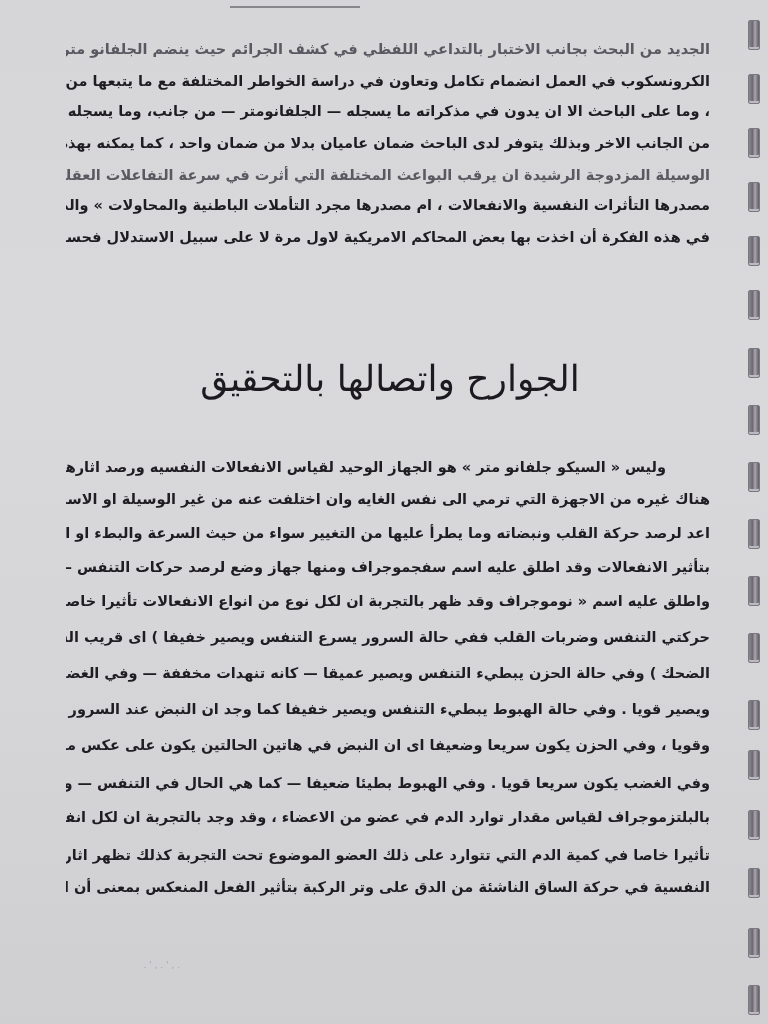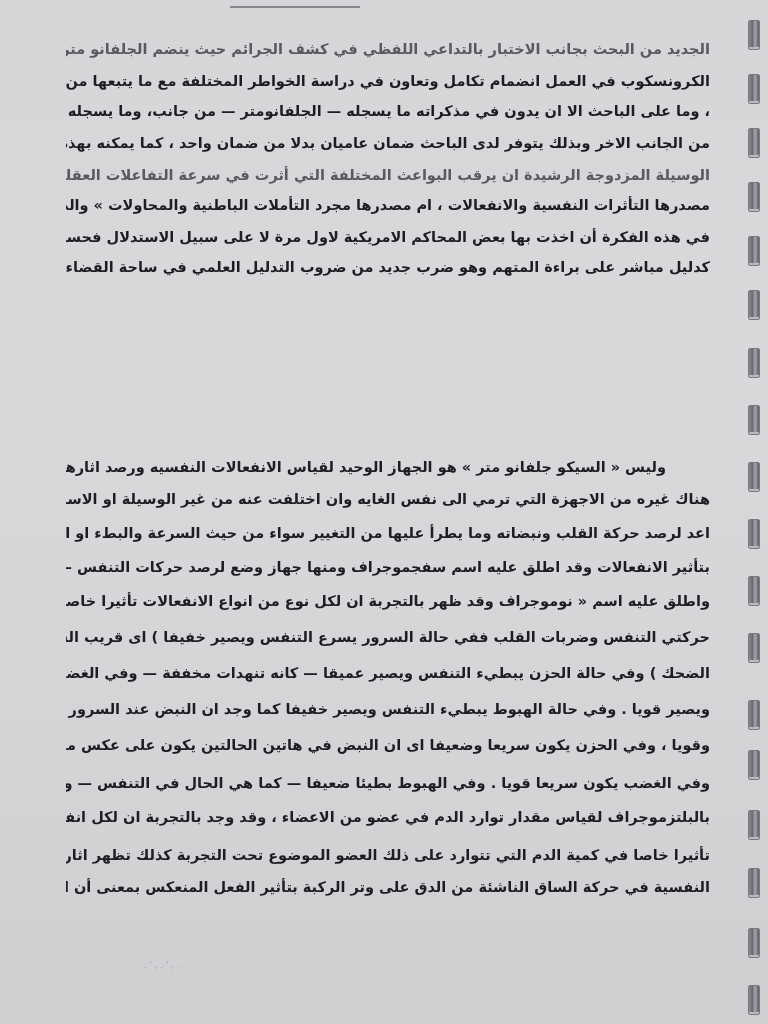--- a/index.html
+++ b/index.html
@@ -61,23 +61,23 @@
   <div class="bleed"></div>
 
   <div class="text-block" style="top:38px;">
     <span class="line faded" style="margin-bottom:10px">الجديد من البحث بجانب الاختبار بالتداعي اللفظي في كشف الجرائم حيث ينضم الجلفانو متر الى</span>
     <span class="line" style="margin-bottom:8px">الكرونسكوب في العمل انضمام تكامل وتعاون في دراسة الخواطر المختلفة مع ما يتبعها من الانفعالات</span>
     <span class="line" style="margin-bottom:10px">، وما على الباحث الا ان يدون في مذكراته ما يسجله — الجلفانومتر — من جانب، وما يسجله الكرونسكوب</span>
     <span class="line" style="margin-bottom:10px">من الجانب الاخر وبذلك يتوفر لدى الباحث ضمان عاميان بدلا من ضمان واحد ، كما يمكنه بهذه</span>
     <span class="line faded" style="margin-bottom:8px">الوسيلة المزدوجة الرشيدة ان يرقب البواعث المختلفة التي أثرت في سرعة التفاعلات العقلية وما اذا كان</span>
     <span class="line" style="margin-bottom:10px">مصدرها التأثرات النفسية والانفعالات ، ام مصدرها مجرد التأملات الباطنية والمحاولات » والطريف</span>
     <span class="line" style="margin-bottom:8px">في هذه الفكرة أن اخذت بها بعض المحاكم الامريكية لاول مرة لا على سبيل الاستدلال فحسب ، ولكن</span>
-    <span class="line last">كدليل مباشر على براءة المتهم وهو ضرب جديد من ضروب التدليل العلمي في ساحة القضاء</span>
   </div>
 
+  <div class="heading">الجوارح واتصالها بالتحقيق</div>
 
   <div class="text-block" style="top:456px;">
     <span class="line" style="padding-right:44px;margin-bottom:10px">وليس « السيكو جلفانو متر » هو الجهاز الوحيد لقياس الانفعالات النفسيه ورصد اثارها بل</span>
     <span class="line" style="margin-bottom:12px">هناك غيره من الاجهزة التي ترمي الى نفس الغايه وان اختلفت عنه من غير الوسيلة او الاسلوب ، فمنها ما</span>
     <span class="line" style="margin-bottom:12px">اعد لرصد حركة القلب ونبضاته وما يطرأ عليها من التغيير سواء من حيث السرعة والبطء او القوة والضعف</span>
     <span class="line" style="margin-bottom:12px">بتأثير الانفعالات وقد اطلق عليه اسم سفجموجراف ومنها جهاز وضع لرصد حركات التنفس — كذلك</span>
     <span class="line" style="margin-bottom:14px">واطلق عليه اسم « نوموجراف وقد ظهر بالتجربة ان لكل نوع من انواع الانفعالات تأثيرا خاصا في</span>
     <span class="line" style="margin-bottom:14px">حركتي التنفس وضربات القلب ففي حالة السرور يسرع التنفس ويصير خفيفا ) اى قريب الشبه بحالة</span>
     <span class="line" style="margin-bottom:14px">الضحك ) وفي حالة الحزن يبطيء التنفس ويصير عميقا — كانه تنهدات مخففة — وفي الغضب يسرع النفس</span>
     <span class="line" style="margin-bottom:14px">ويصير قويا . وفي حالة الهبوط يبطيء التنفس ويصير خفيفا كما وجد ان النبض عند السرور يكون بطيئا</span>

